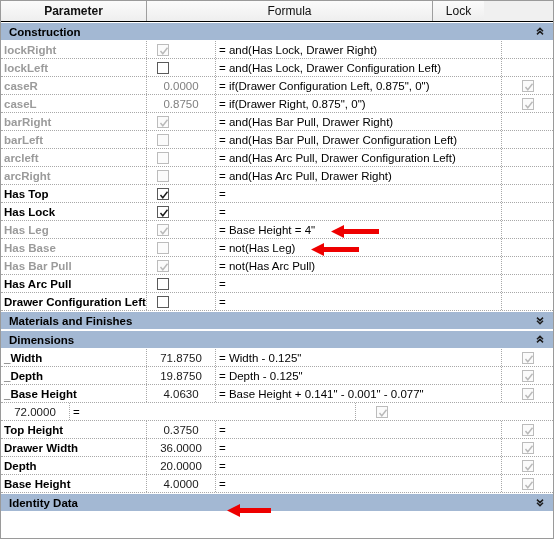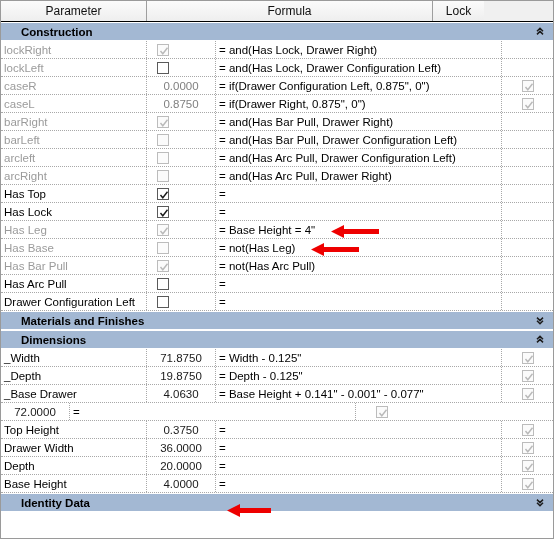--- a/index.html
+++ b/index.html
@@ -39,21 +39,21 @@
     color:#111;
     position:relative;
     overflow:hidden;
     white-space:nowrap;
   }
   .hdr .hcell.focus:after{
     content:"";
     position:absolute;left:1px;top:1px;right:1px;bottom:1px;
     border:1px dotted #333;
   }
-  .c-param{width:146px;}
+  .c-param{width:146px;font-weight:bold;}
   .c-value{width:69px;}
   .c-formula{width:286px;}
   .c-lock{width:51px;border-right:none !important;}
 
   
   .rows{position:relative;}
   .row{
     display:flex;
     height:18px;
     box-sizing:border-box;
@@ -82,21 +82,21 @@
   .grp{
     display:flex;align-items:center;
     height:19px;
     box-sizing:border-box;
     background:#a3b8d3;
     border-bottom:1px solid #ffffff;
     border-top:1px solid #ffffff;
     font-weight:bold;
     font-size:11.5px;
     color:#000;
-    padding-left:20px;
+    padding-left:8px;
     position:relative;
   }
   .grp .chev{
     position:absolute;right:7px;top:0;bottom:0;
     display:flex;align-items:center;justify-content:center;
     width:12px;
     font-size:9px;
     line-height:1;
     font-weight:bold;
     color:#1c1c1c;
@@ -412,21 +412,21 @@
         <div class="cell c-lock lock">
           <span class="cb d">
             <svg width="12" height="12" viewBox="0 0 12 12">
               <polyline points="2.5,6 4.8,8.8 9.5,2.8" fill="none" stroke="#b9b9b9" stroke-width="1.4"></polyline>
             </svg>
           </span>
         </div>
       </div>
       <div class="row">
         <div class="cell c-param">
-          <span>_Base Drawer</span>
+          <span>_Base Height</span>
         </div>
         <div class="cell c-value value numblk">
           <span>4.0630</span>
         </div>
         <div class="cell c-formula">
           <span>= Base Height + 0.141" - 0.001" - 0.077"</span>
         </div>
         <div class="cell c-lock lock">
           <span class="cb d">
             <svg width="12" height="12" viewBox="0 0 12 12">

